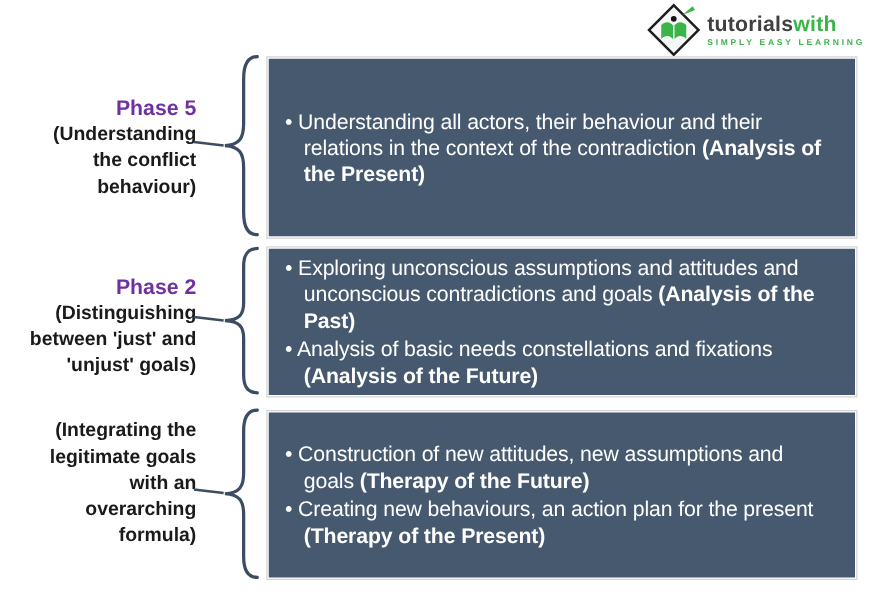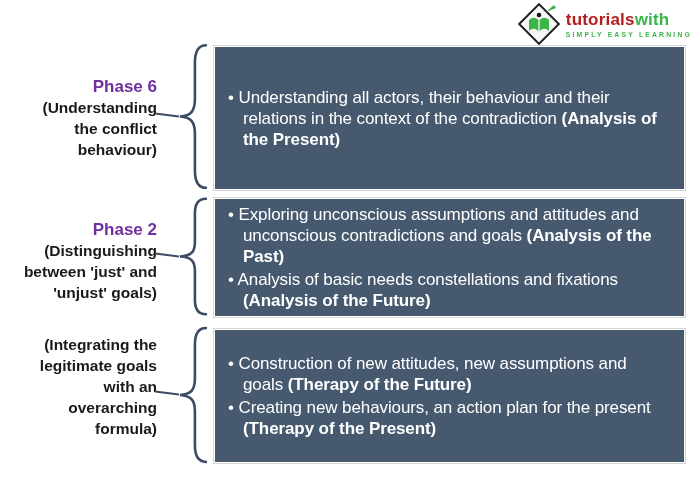--- a/index.html
+++ b/index.html
@@ -5,21 +5,21 @@
   html,body{margin:0;padding:0;background:#fff;}
   .canvas{
     position:relative;width:700px;height:478px;background:var(--background,#fff);
     font-family:"Liberation Sans",sans-serif;overflow:hidden;
   }
   
   .logo{position:absolute;top:2px;right:8px;display:flex;align-items:flex-start;}
   .logo-diamond{width:46px;height:56px;flex:0 0 auto;}
   .logo-text{margin-left:4px;margin-top:9px;}
   .brand{font-size:17px;font-weight:bold;letter-spacing:.2px;line-height:18px;white-space:nowrap;}
-  .brand-dark{color:#b91c1c;}
+  .brand-dark{color:#404040;}
   .brand-green{color:var(--logo-green,#3bb54a);}
   .tagline{font-size:6.8px;font-weight:bold;color:var(--logo-green,#3bb54a);letter-spacing:2.2px;margin-top:2px;white-space:nowrap;}
   
   .phase-label{position:absolute;text-align:right;}
   .phase-title{font-size:17px;font-weight:bold;color:var(--phase-title,#7030A0);line-height:21px;}
   .phase-subtitle{font-size:15.5px;font-weight:bold;color:var(--phase-subtitle,#1a1a1a);line-height:21px;}
   .pl1{top:76px;left:27px;width:130px;}
   .pl2{top:219px;left:-2px;width:159px;}
   .pl3{top:334px;left:29px;width:128px;}
   
@@ -66,21 +66,21 @@
       <path d="M23,19 L23,30" stroke="#ffffff" stroke-width="1.2" fill="none"></path>
       <circle cx="23" cy="13" r="2.3" fill="#141414"></circle>
     </svg>
     <div class="logo-text">
       <div class="brand"><span class="brand-dark">tutorials</span><span class="brand-green">with</span></div>
       <div class="tagline">SIMPLY EASY LEARNING</div>
     </div>
   </div>
 
   <div class="phase-label pl1">
-    <div class="phase-title">Phase 6</div>
+    <div class="phase-title">Phase 5</div>
     <div class="phase-subtitle">(Understanding the conflict behaviour)</div>
   </div>
   <div class="connector c1"></div>
   <svg class="brace b1" viewBox="0 0 30 100" preserveAspectRatio="none">
     <path d="M29,1.5 C20,1.5 17.5,6.5 17.5,13.5 L17.5,38 C17.5,46 14,49.5 2,50 C14,50.5 17.5,54 17.5,62 L17.5,86.5 C17.5,93.5 20,98.5 29,98.5" fill="none" stroke-width="2.6" vector-effect="non-scaling-stroke" stroke-linecap="round"></path>
   </svg>
   <div class="content-box cb1">
     <ul class="bullets">
         <li><span>Understanding all actors, their behaviour and their relations in the context of the contradiction </span><span class="b">(Analysis of the Present)</span></li>
       </ul>

